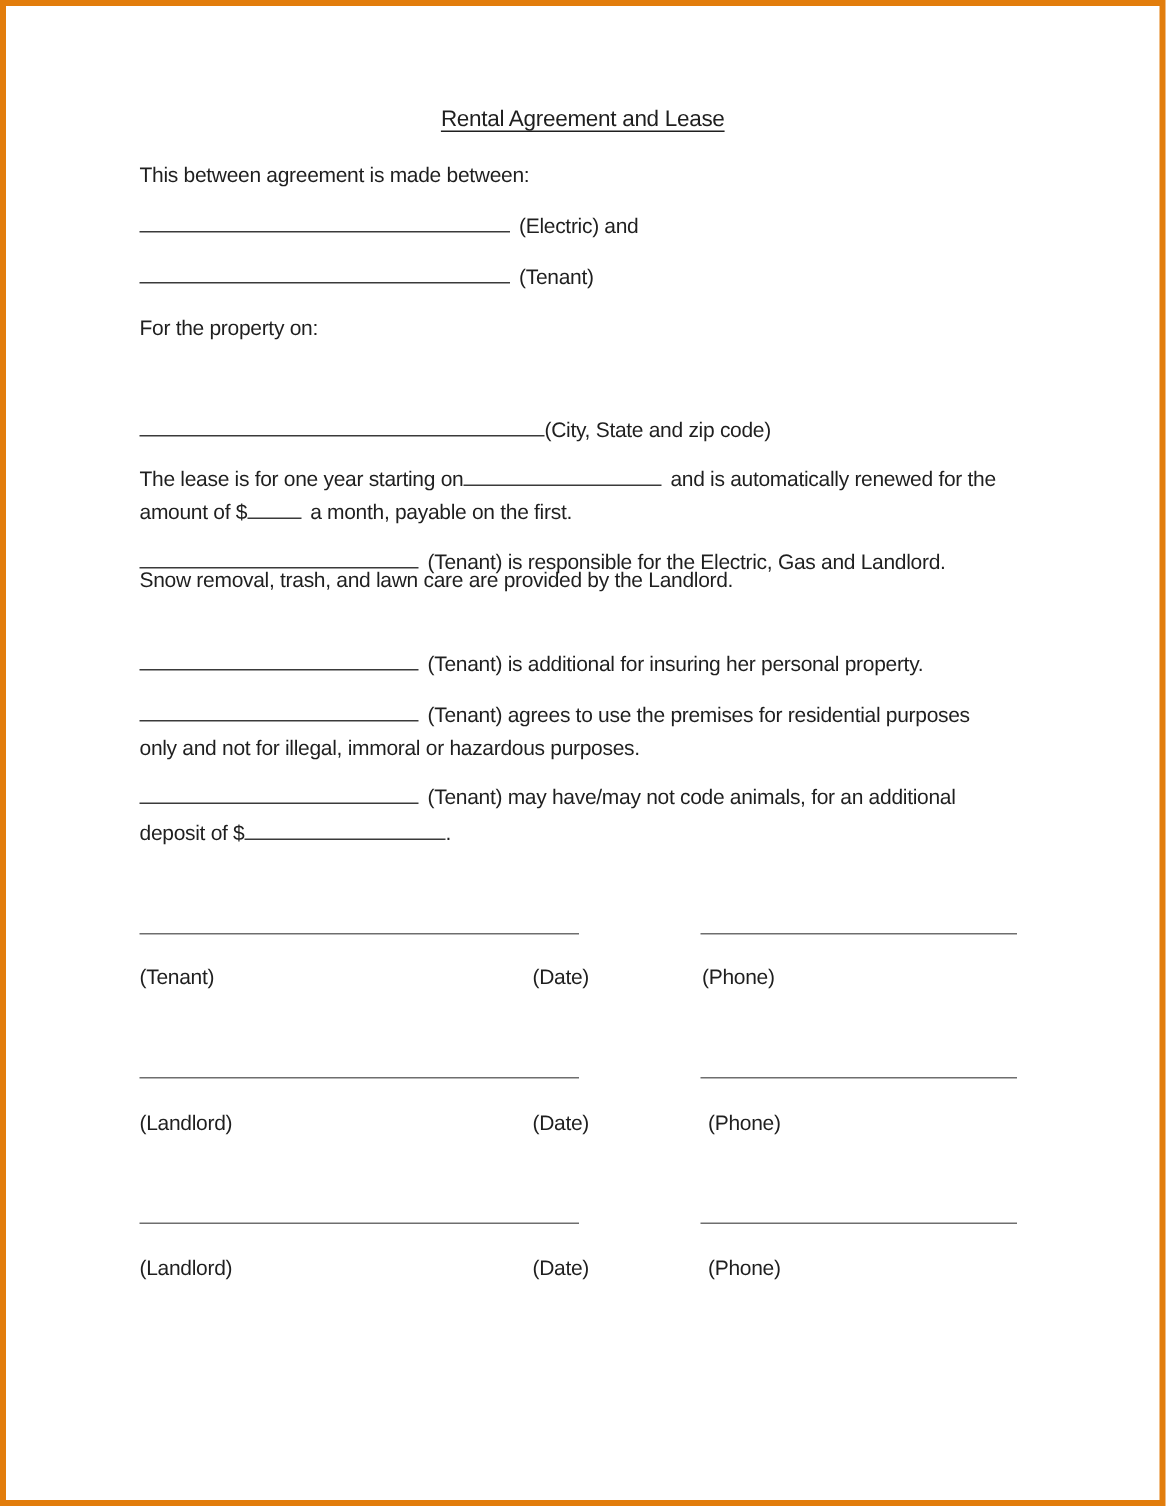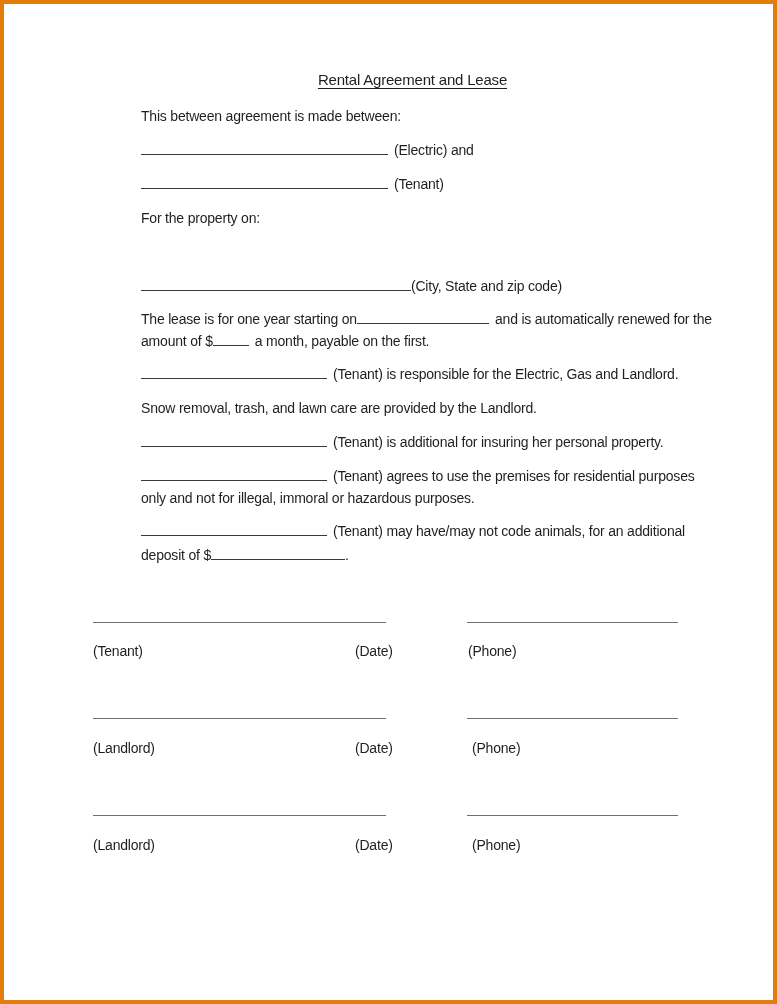--- a/index.html
+++ b/index.html
@@ -15,21 +15,21 @@
   }
   .border-frame {
     position:absolute; inset:0;
     border:4px solid #e27d0c;
     pointer-events:none;
     z-index:5;
   }
   .page { position:absolute; inset:0; }
   .ln {
     position:absolute; left:93px;
-    white-space:nowrap; line-height:20px;padding-left:48px;
+    white-space:nowrap; line-height:20px;
   }
   .title-ln {
     left:0; right:0; text-align:center;
     font-size:15px;
     text-decoration:underline;
     text-underline-offset:3px;
   }
   
   .bl {
     display:inline-block;
@@ -81,21 +81,21 @@
     <span>The lease is for one year starting on</span><span class="bl w132 sp"></span><span>and is automatically renewed for the</span>
   </div>
   <div class="ln" style="top:331px">
     <span>amount of $</span><span class="bl w36 sp"></span><span>a month, payable on the first.</span>
   </div>
 
   <div class="ln" style="top:364px">
     <span class="bl w186 sp"></span><span>(Tenant) is responsible for the Electric, Gas and Landlord.</span>
   </div>
 
-  <div class="ln" style="top:398px">Snow removal, trash, and lawn care are provided by the Landlord.</div>
+  <div class="ln" style="top:376px">Snow removal, trash, and lawn care are provided by the Landlord.</div>
 
   <div class="ln" style="top:432px">
     <span class="bl w186 sp"></span><span>(Tenant) is additional for insuring her personal property.</span>
   </div>
 
   <div class="ln" style="top:466px">
     <span class="bl w186 sp"></span><span>(Tenant) agrees to use the premises for residential purposes</span>
   </div>
   <div class="ln" style="top:488px">only and not for illegal, immoral or hazardous purposes.</div>
 

